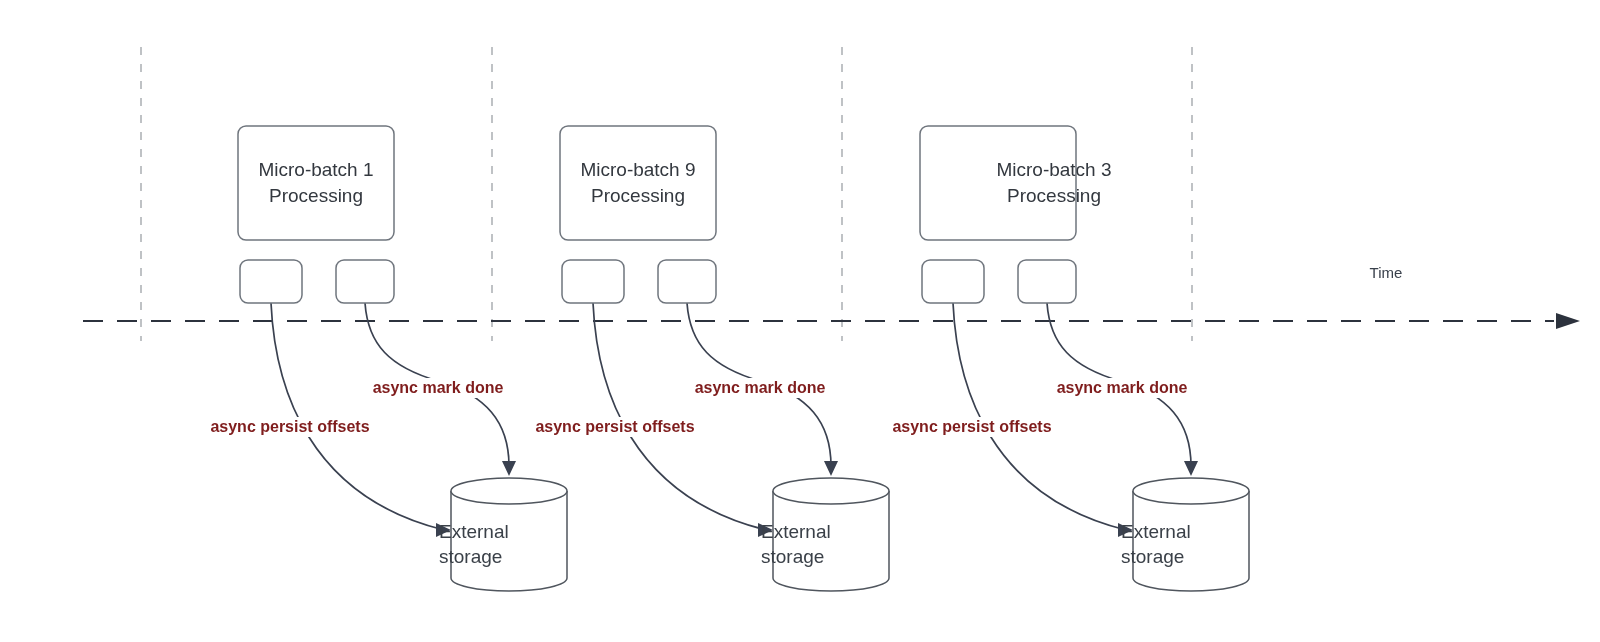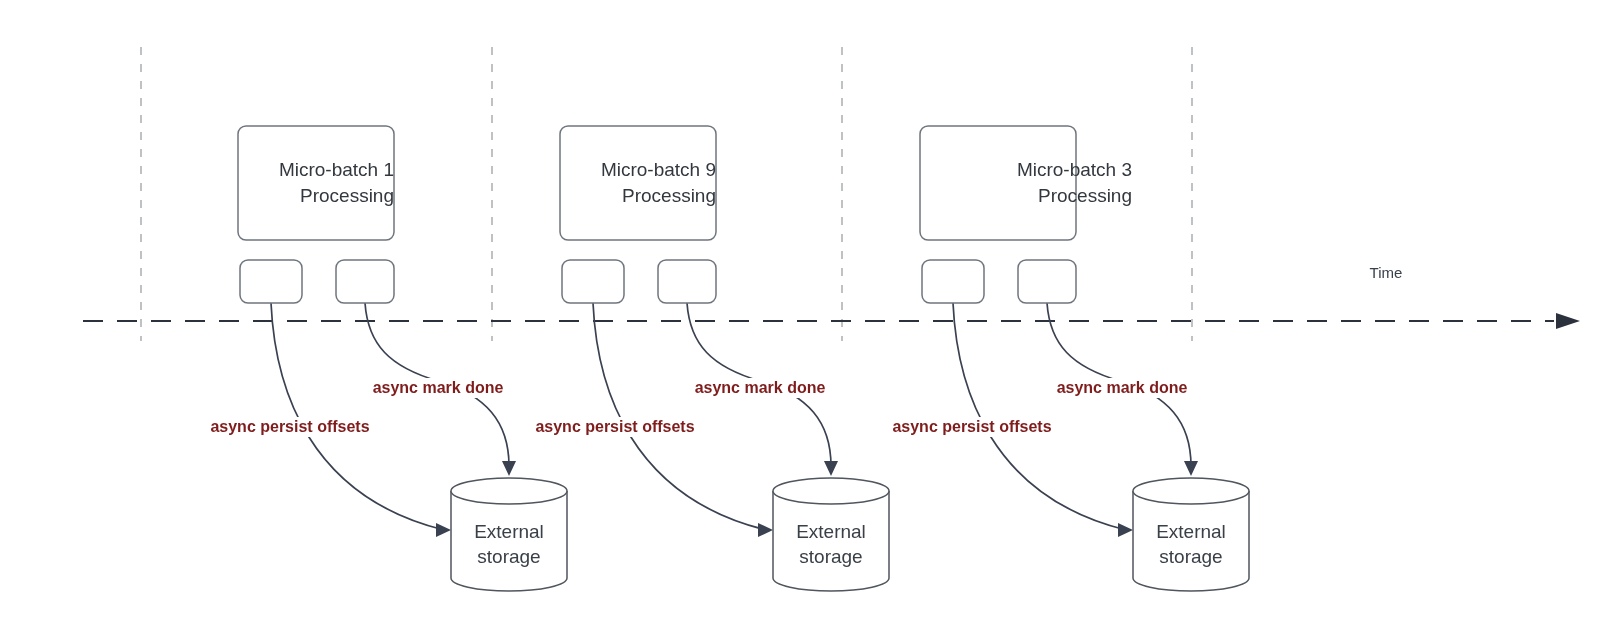--- a/index.html
+++ b/index.html
@@ -19,29 +19,29 @@
     position: absolute;
     left: 0;
     top: 0;
   }
   .lbl {
     position: absolute;
     color: #33383f;
   }
   .batch-label {
     width: 156px;
-    text-align: right;
+    text-align: center;
     font-size: 19px;
     line-height: 26px;
     white-space: pre-line;
     color: #33383f;
   }
   .storage-label {
     width: 140px;
-    text-align: center;
+    text-align: left;
     font-size: 19px;
     line-height: 25px;
     white-space: pre-line;
     color: #3a4048;
   }
   .async-label {
     transform: translate(-50%, -50%);
     font-size: 16px;
     font-weight: 700;
     white-space: nowrap;

